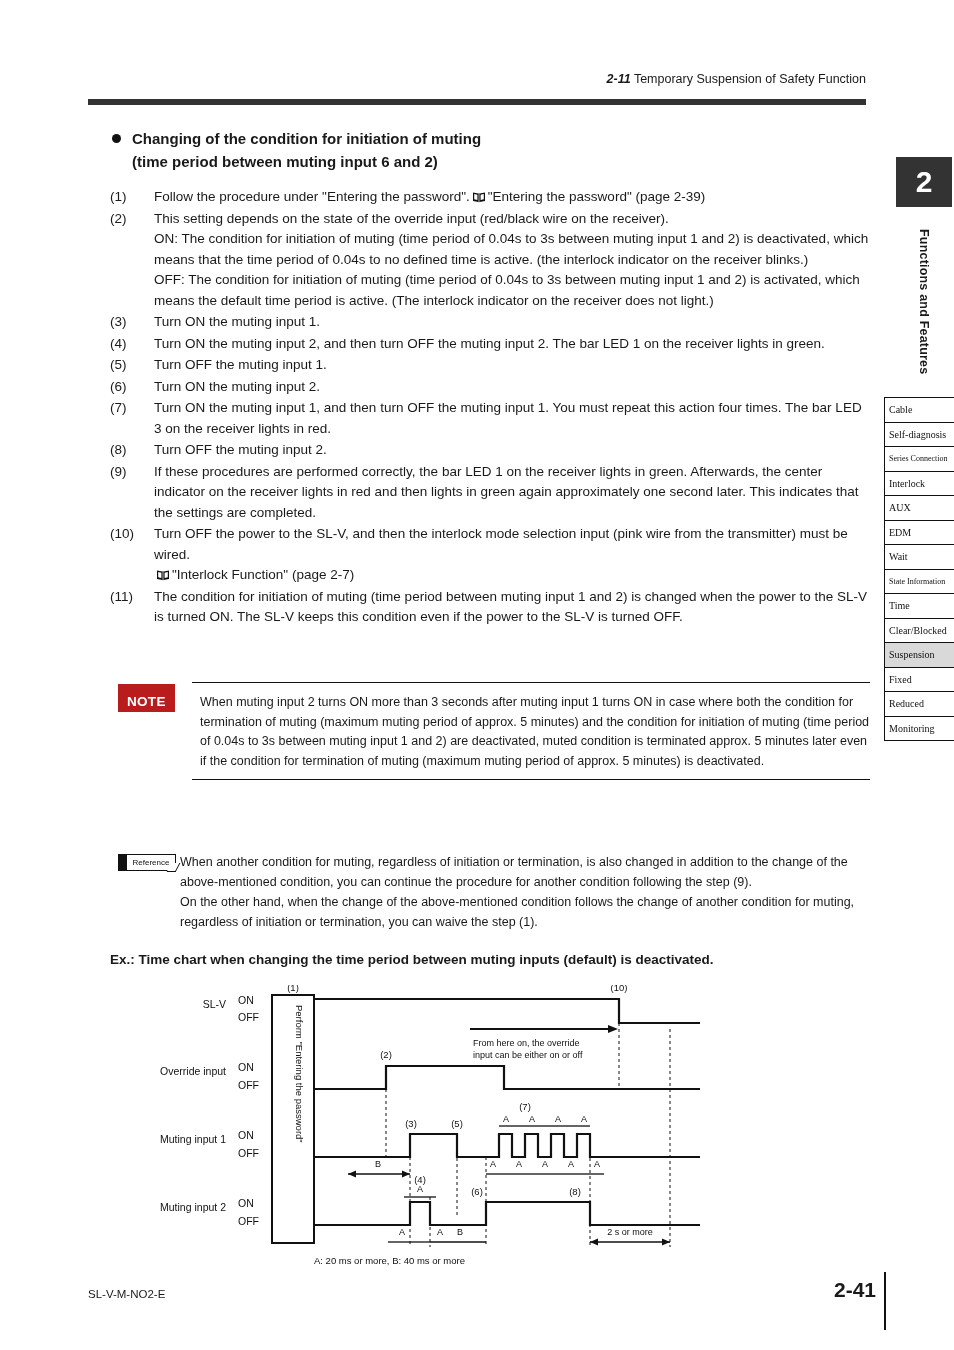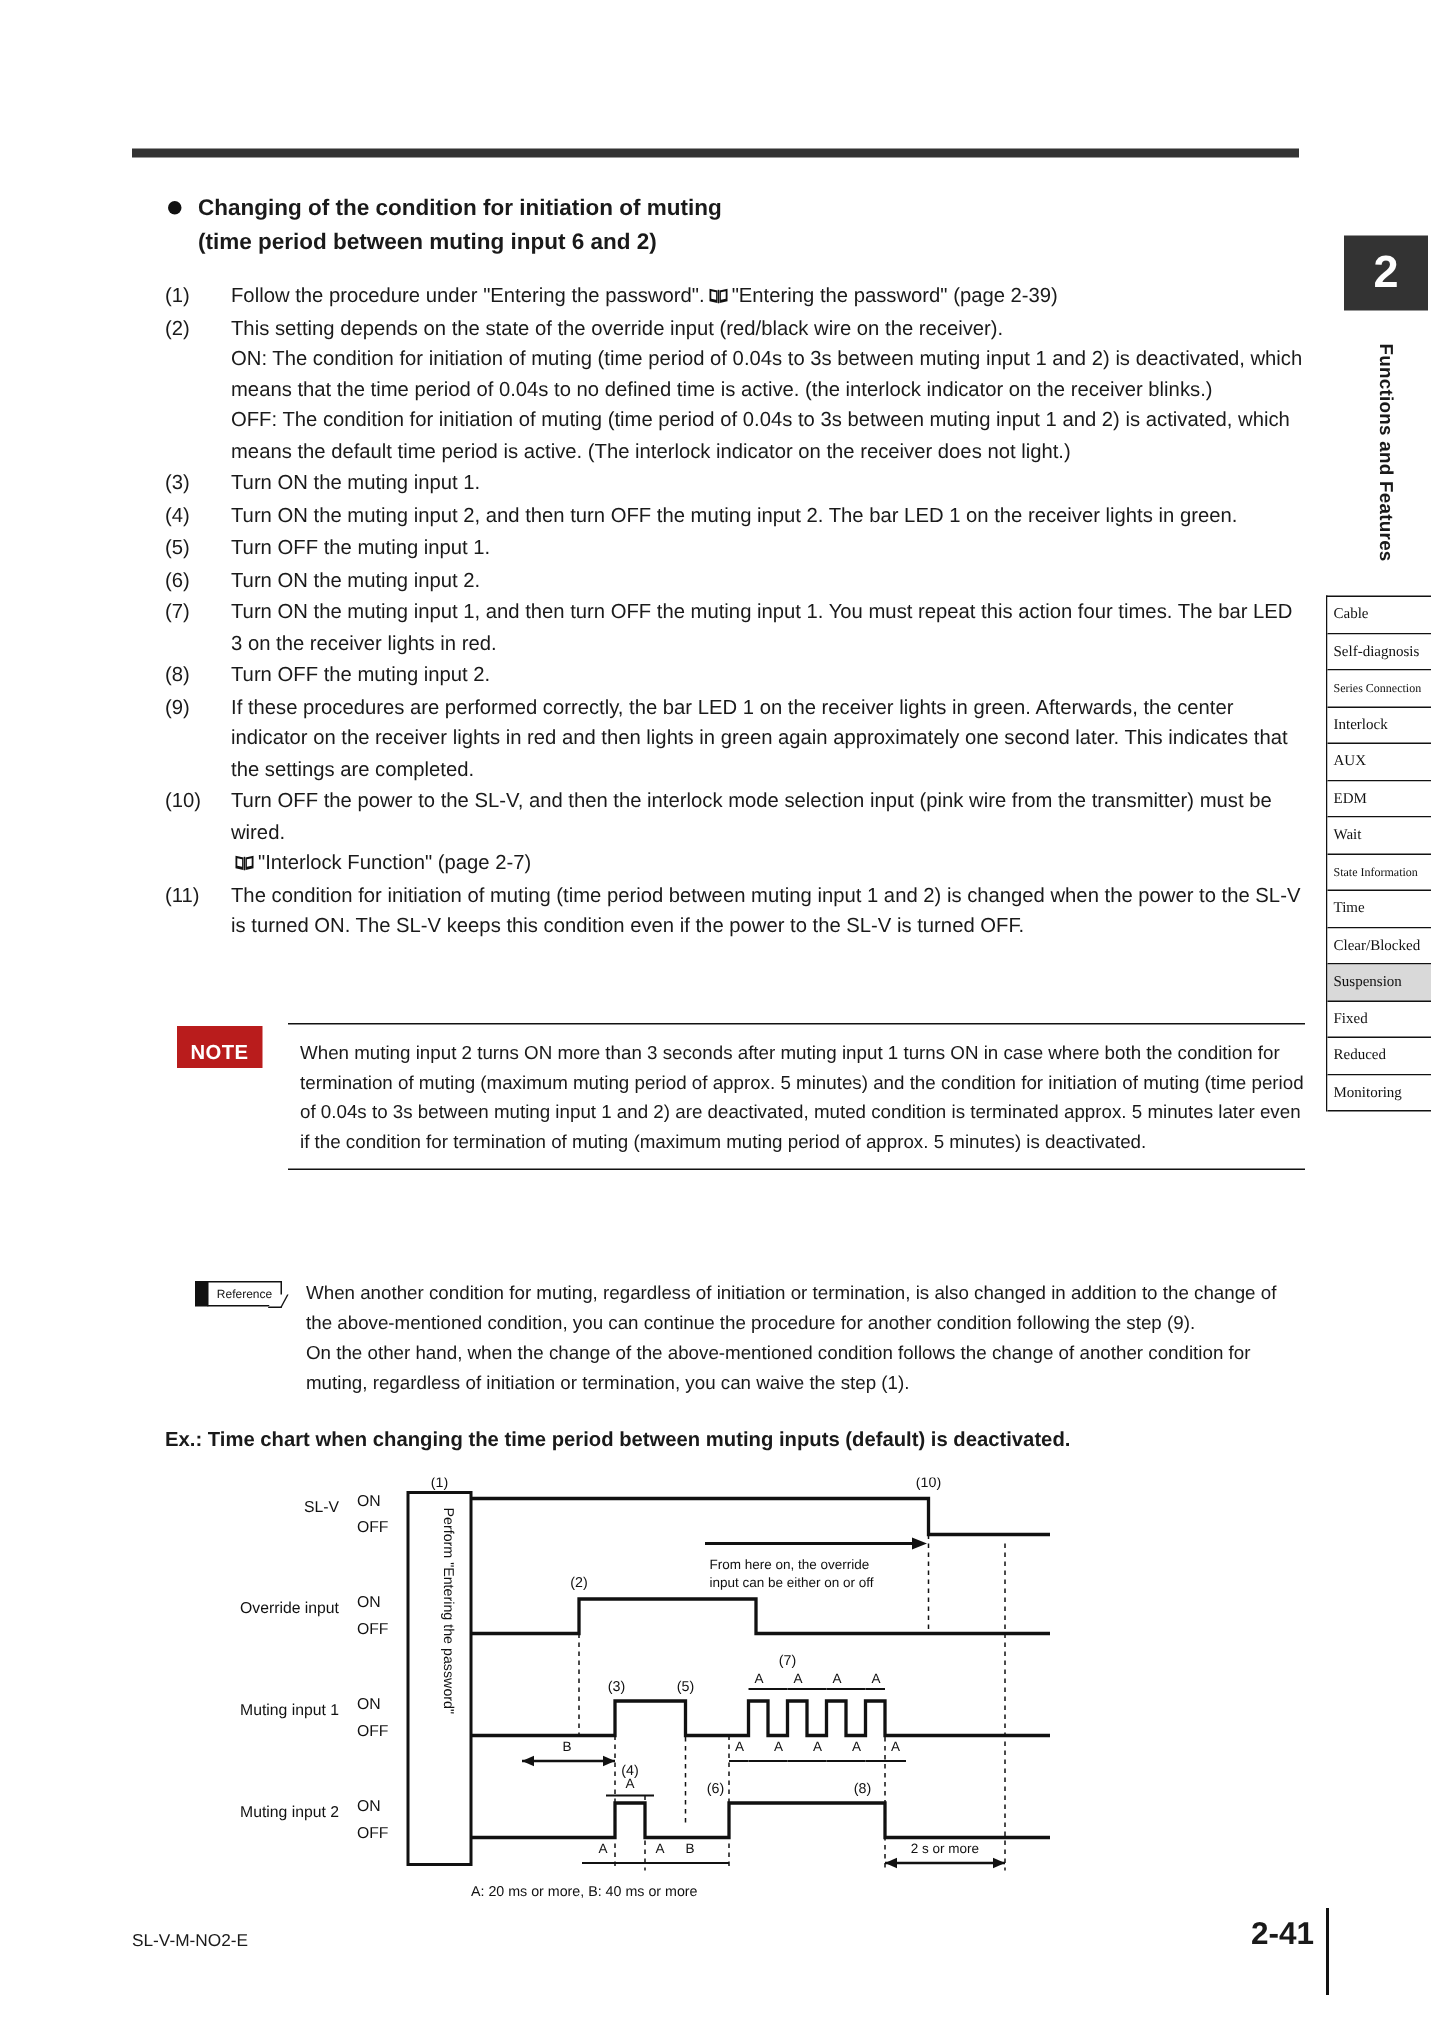--- a/index.html
+++ b/index.html
@@ -85,33 +85,33 @@
     background:#b91c1c; color:#fff; font-size:13.5px; font-weight:bold;
     padding:10px 9px 3px; letter-spacing:.3px;
   }
   .note-body {
     margin-left:82px; border-top:1px solid #111; border-bottom:1px solid #111;
     padding:10px 0 8px 8px; font-size:12.5px; line-height:19.5px;
   }
 
   
   .ref-wrap { position:absolute; left:110px; top:852px; width:760px; }
-  .ref-icon { position:absolute; left:8px; top:2px; width:66px; height:17px;margin-left:12px; }
+  .ref-icon { position:absolute; left:8px; top:2px; width:66px; height:17px; }
   .ref-icon .bar { position:absolute; left:0; top:0; width:9px; height:17px; background:#111; }
   .ref-icon .box {
     position:absolute; left:8px; top:0; width:50px; height:17px;
     border:1px solid #111; background:#fff; font-size:8px;
     display:flex; align-items:center; justify-content:center; color:#111;
   }
   .ref-icon .fold {
     position:absolute; left:51px; top:9px; width:9px; height:9px;
     border-right:1px solid #111; border-bottom:1px solid #111;
     transform:skewX(-28deg); background:#fff;
   }
-  .ref-body { margin-left:94px; font-size:12.5px; line-height:20px; }
+  .ref-body { margin-left:70px; font-size:12.5px; line-height:20px; }
 
   .ex-title {
     position:absolute; left:110px; top:952px; width:780px;
     font-size:13.5px; font-weight:bold;
   }
 
   
   .chart { position:absolute; left:120px; top:985px; width:720px; height:290px; }
   .chart svg { display:block; }
 
@@ -121,20 +121,24 @@
     position:absolute; left:0; top:1278px; width:876px;
     text-align:right; font-size:21px; font-weight:bold;
   }
   .foot-rule { position:absolute; left:884px; top:1272px; width:2px; height:58px; background:#111; }
 </style>
 </head>
 <body>
 
 <div class="page">
 
+  <div class="running-head">
+    <span class="sec">2-11</span>
+    <span>Temporary Suspension of Safety Function</span>
+  </div>
   <div class="head-rule"></div>
 
   <div class="rail">
     <div class="rail-badge">2</div>
     <div class="rail-title">
       <span>Functions and Features</span>
     </div>
     <div class="rail-list" id="rail-list">
         <div class="rail-item">
           <span>Cable</span>

